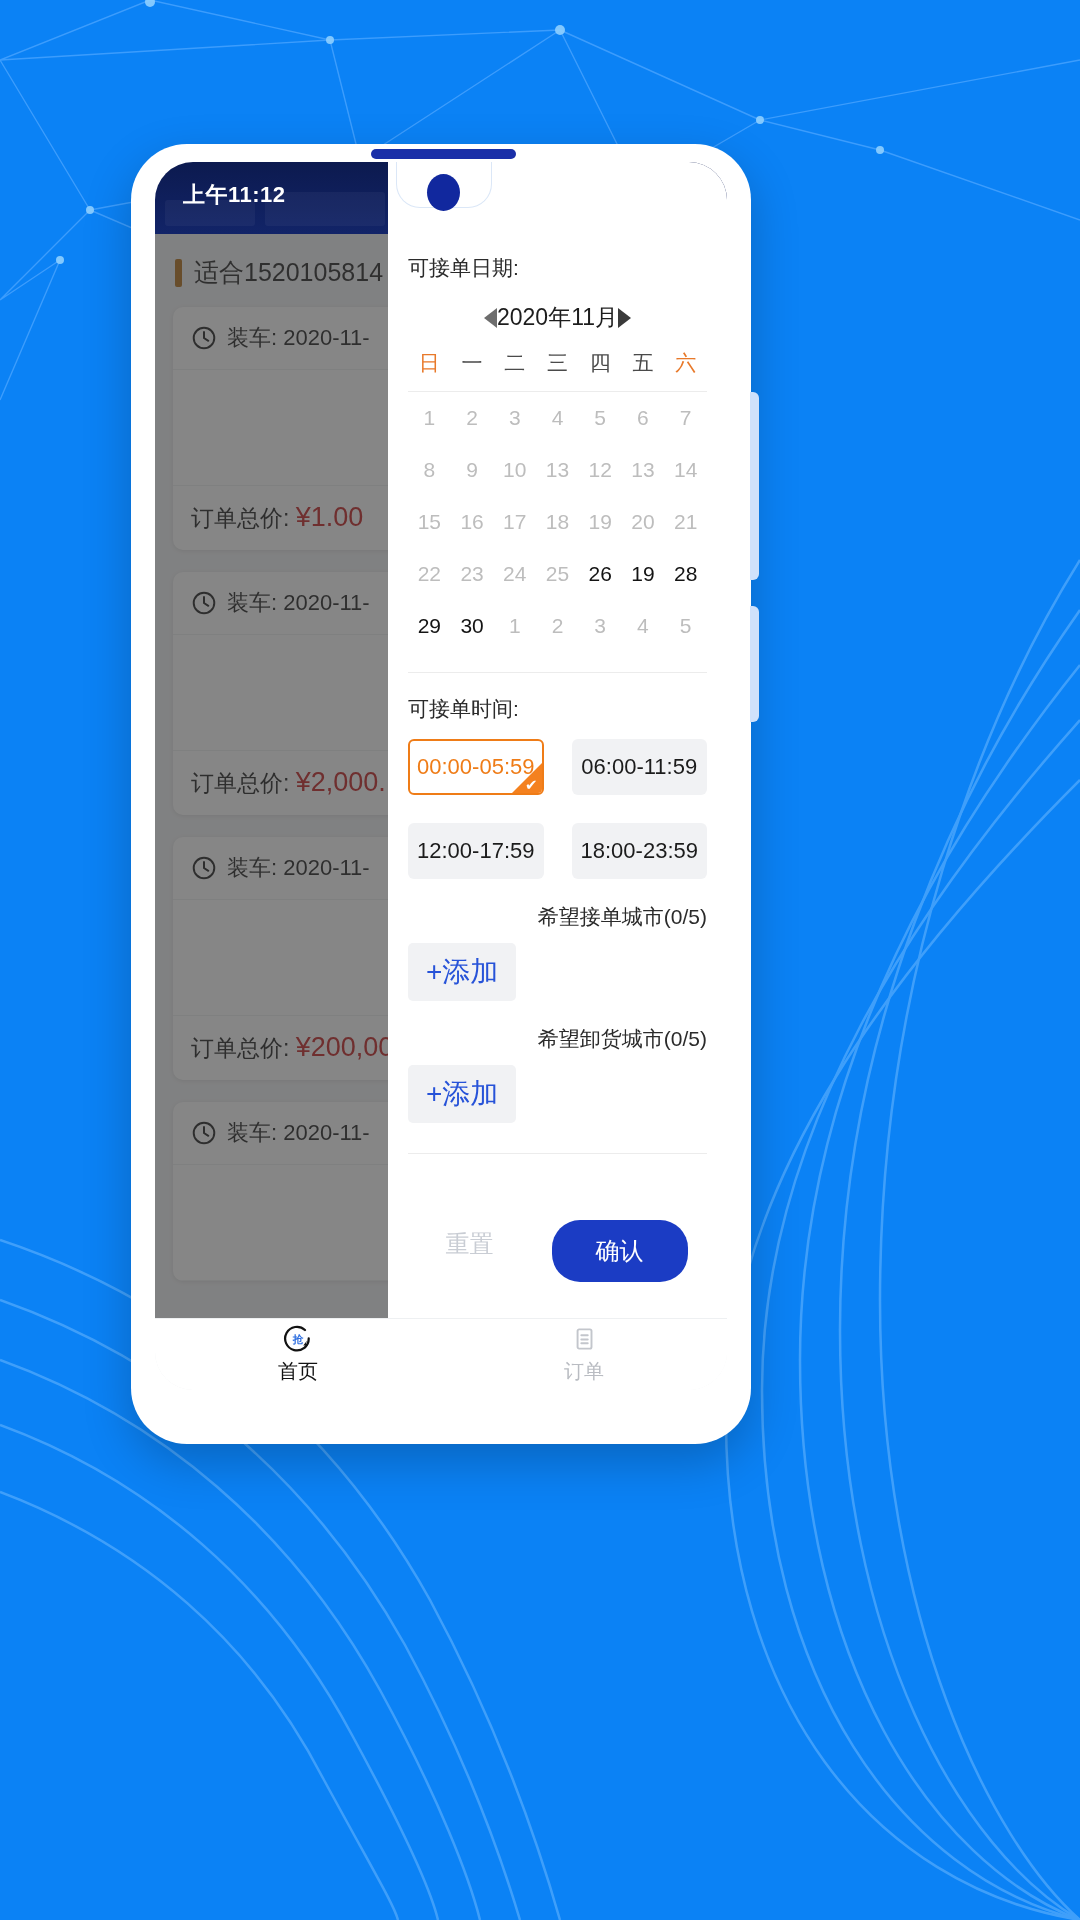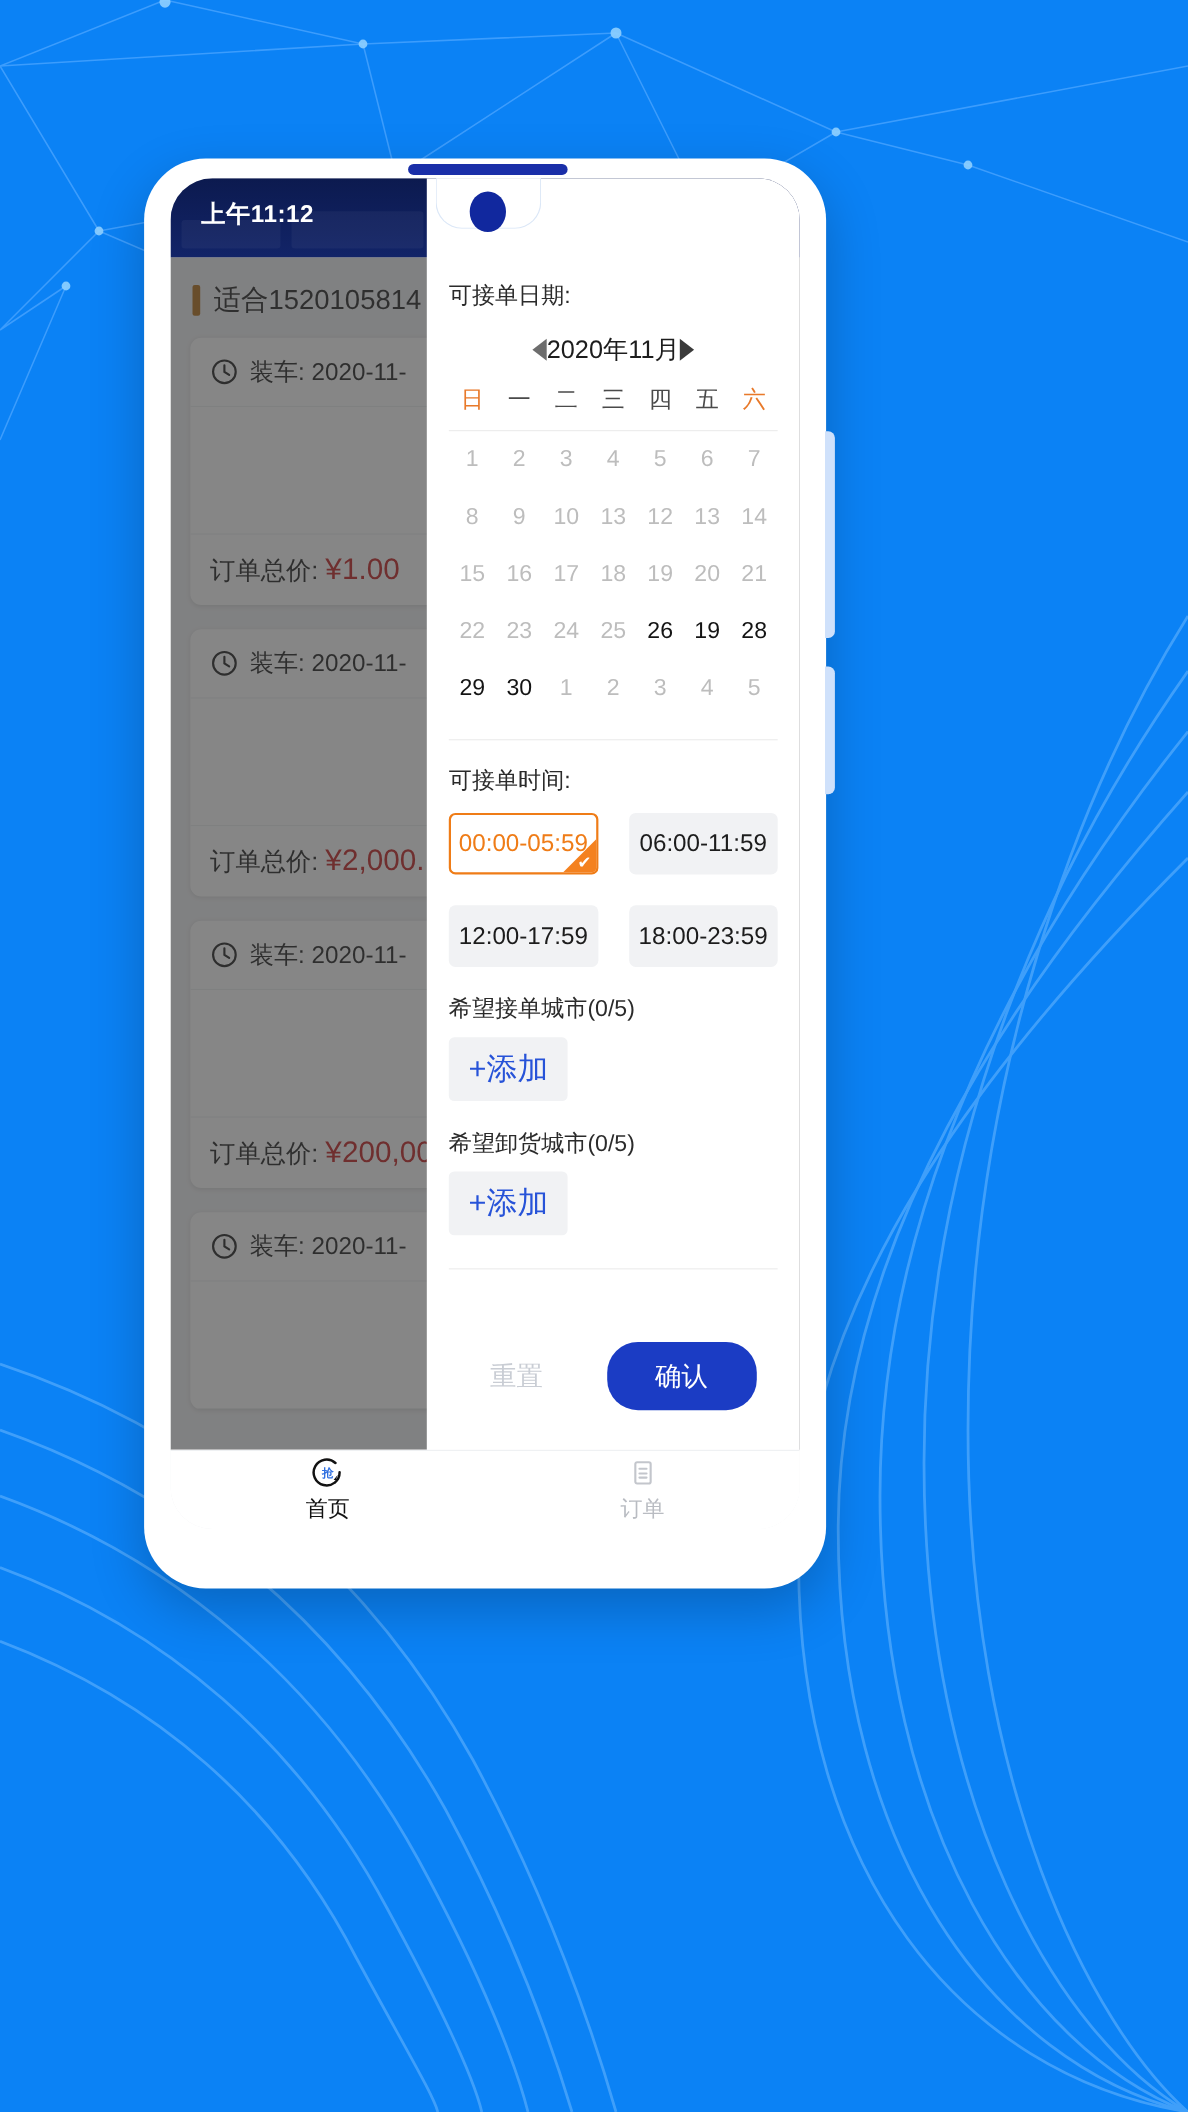--- a/index.html
+++ b/index.html
@@ -182,33 +182,33 @@
     border-left: 30px solid transparent;
     border-bottom: 30px solid #f4811f;
   }
   .slot .tick {
     position: absolute; right: 4px; bottom: 1px;
     color: #fff; font-size: 15px; line-height: 1;
   }
 
   
   .city-sec { margin-top: 24px; }
-  .city-sec .ttl { font-size: 21px; color: #2b2b2b; }
+  .city-sec .ttl { font-size: 21px; color: #2b2b2b; text-align: right; }
   .add-btn {
     display: inline-flex; align-items: center; justify-content: center;
     margin-top: 12px;
     padding: 10px 18px;
     background: #f1f2f4; border-radius: 5px;
     font-size: 28px; color: #2753d8;
   }
 
   #bottom-div { height: 1px; background: #ececec; margin-top: 30px; }
 
   #actions {
-    display: flex; align-items: center; justify-content: center;
+    display: flex; justify-content: center;
     gap: 40px; margin-top: 66px;
   }
   #reset-btn { font-size: 24px; color: #c9cdd4; padding: 8px 18px; }
   #confirm-btn {
     background: #1b3cc4; color: #fff; font-size: 24px;
     padding: 15px 44px; border-radius: 28px;
   }
 
   
   #tabbar {

